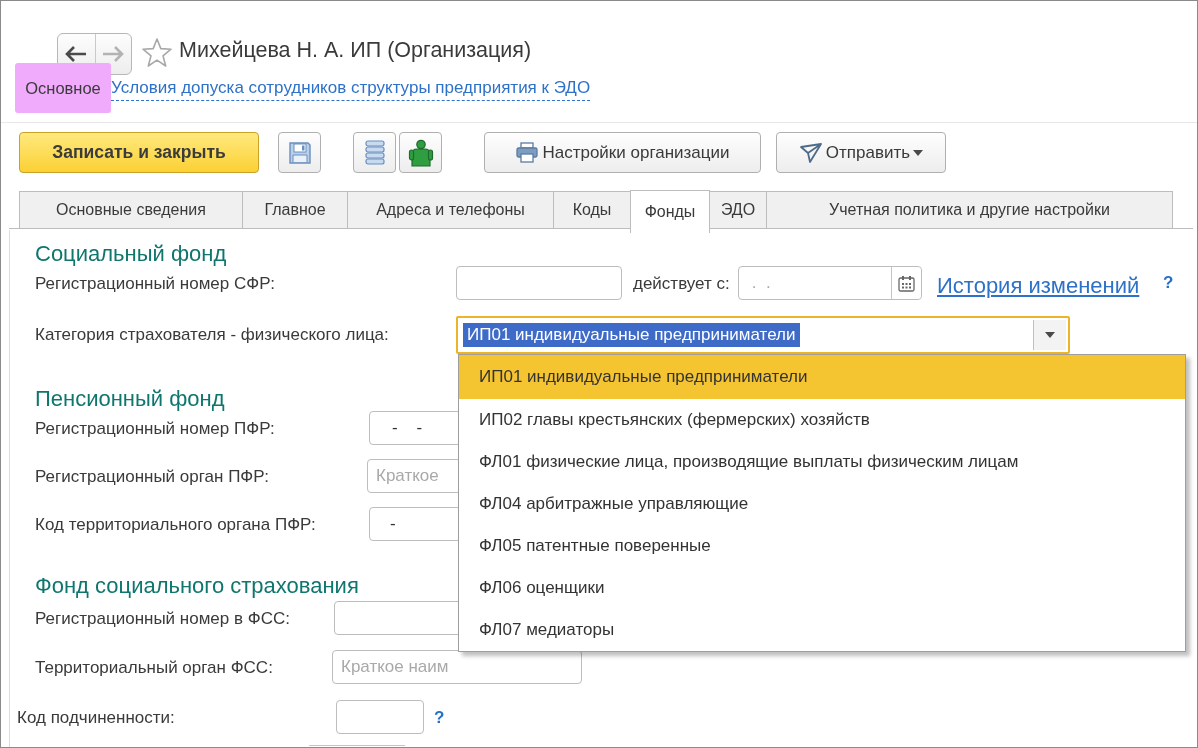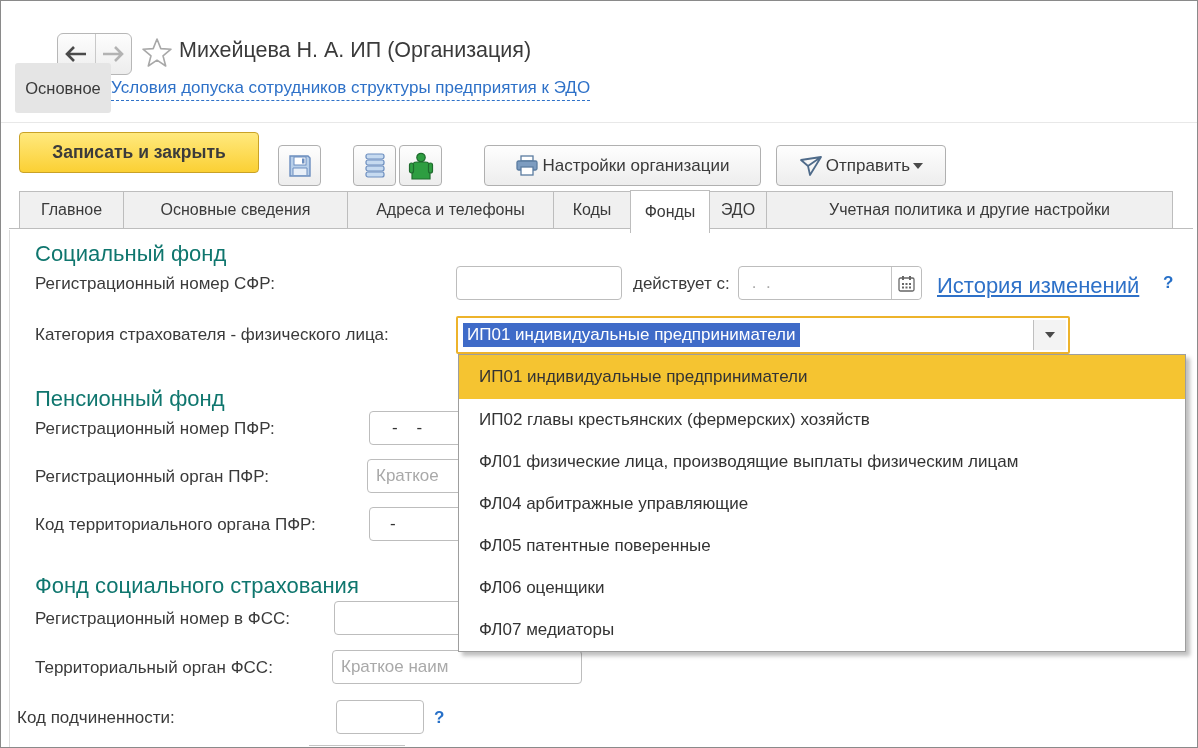--- a/index.html
+++ b/index.html
@@ -9,26 +9,26 @@
   .abs { position:absolute; }
   .pre { white-space:pre; }
 
   
   .navgrp { left:56px; top:32px; width:75px; height:42px; display:flex; border:1px solid #b7b7b7; border-radius:6px; background:linear-gradient(#fdfdfd,#ededed); overflow:hidden; }
   .navgrp .nbtn { width:50%; display:flex; align-items:center; justify-content:center; }
   .navgrp .nbtn + .nbtn { border-left:1px solid #c9c9c9; }
   .title { left:178px; top:37px; font-size:21.5px; color:#3a3a3a; }
 
   
-  .mainbox { left:14px; top:62px; width:96px; height:50px; background:#e5e5e5; border-radius:3px; display:flex; align-items:center; justify-content:center; font-size:16.5px; }
+  .mainbox { left:14px; top:62px; width:96px; height:50px; background:#f0abfc; border-radius:3px; display:flex; align-items:center; justify-content:center; font-size:16.5px; }
   .edolink { left:110px; top:77px; font-size:17px; color:#2e71c8; border-bottom:1px dashed #2e71c8; padding-bottom:2px; cursor:pointer; }
   .navsep { left:0; top:121px; width:1198px; height:1px; background:#e8e8e8; }
 
   
-  .btn { display:flex; align-items:center; justify-content:center; gap:3px; background:linear-gradient(#fefefe,#ededed); border:1px solid #b0b0b0; border-radius:4px; font-size:17px; color:#3a3a3a; cursor:pointer;margin-top:13px; }
+  .btn { display:flex; align-items:center; justify-content:center; gap:3px; background:linear-gradient(#fefefe,#ededed); border:1px solid #b0b0b0; border-radius:4px; font-size:17px; color:#3a3a3a; cursor:pointer; }
   .ybtn { left:18px; top:131px; width:240px; height:41px; background:linear-gradient(#ffe97e,#fbd034); border:1px solid #c9a227; border-radius:4px; font-weight:bold; font-size:17.5px; color:#3b3b3b; display:flex; align-items:center; justify-content:center; cursor:pointer; }
   .icobtn { width:43px; height:41px; top:131px; }
 
   
   .tabline { left:8px; top:227px; width:1184px; height:1px; background:#bdbdbd; z-index:1; }
   .tabs { left:18px; top:189px; height:43px; display:flex; z-index:2; }
   .tab { position:relative; z-index:2; border:1px solid #bdbdbd; border-left:none; background:#f0f0f0; height:38px; margin-top:1px; display:flex; align-items:center; justify-content:center; font-size:16px; cursor:pointer; }
   .tab:first-child { border-left:1px solid #bdbdbd; }
   .tab.active { background:#fff; height:43px; margin-top:0; border-bottom:none; border-left:1px solid #bdbdbd; margin-left:-1px; z-index:3; }
 
@@ -123,22 +123,22 @@
   <div class="abs btn" style="left:775px; top:131px; width:170px; height:41px;">
     <svg width="24" height="22" viewBox="0 0 24 22">
       <path d="M2 5 L22 2 L11 20 L9 11 Z M22 2 L9 11" fill="none" stroke="#4f6b8a" stroke-width="1.8" stroke-linejoin="round"></path>
     </svg>
     <span>Отправить</span>
     <span class="caret"></span>
   </div>
 
   <div class="abs tabline"></div>
   <div class="abs tabs">
+    <div class="tab" style="width:224px;">Основные сведения</div>
     <div class="tab" style="width:105px;">Главное</div>
-    <div class="tab" style="width:224px;">Основные сведения</div>
     <div class="tab" style="width:206px;">Адреса и телефоны</div>
     <div class="tab" style="width:77px;">Коды</div>
     <div class="tab active" style="width:80px;">Фонды</div>
     <div class="tab" style="width:57px;">ЭДО</div>
     <div class="tab" style="width:406px;">Учетная политика и другие настройки</div>
   </div>
   <div class="abs paneline"></div>
 
   <div class="abs h-green" style="left:34px; top:240px;">Социальный фонд</div>
   <div class="abs lbl" style="left:34px; top:273px;">Регистрационный номер СФР:</div>

